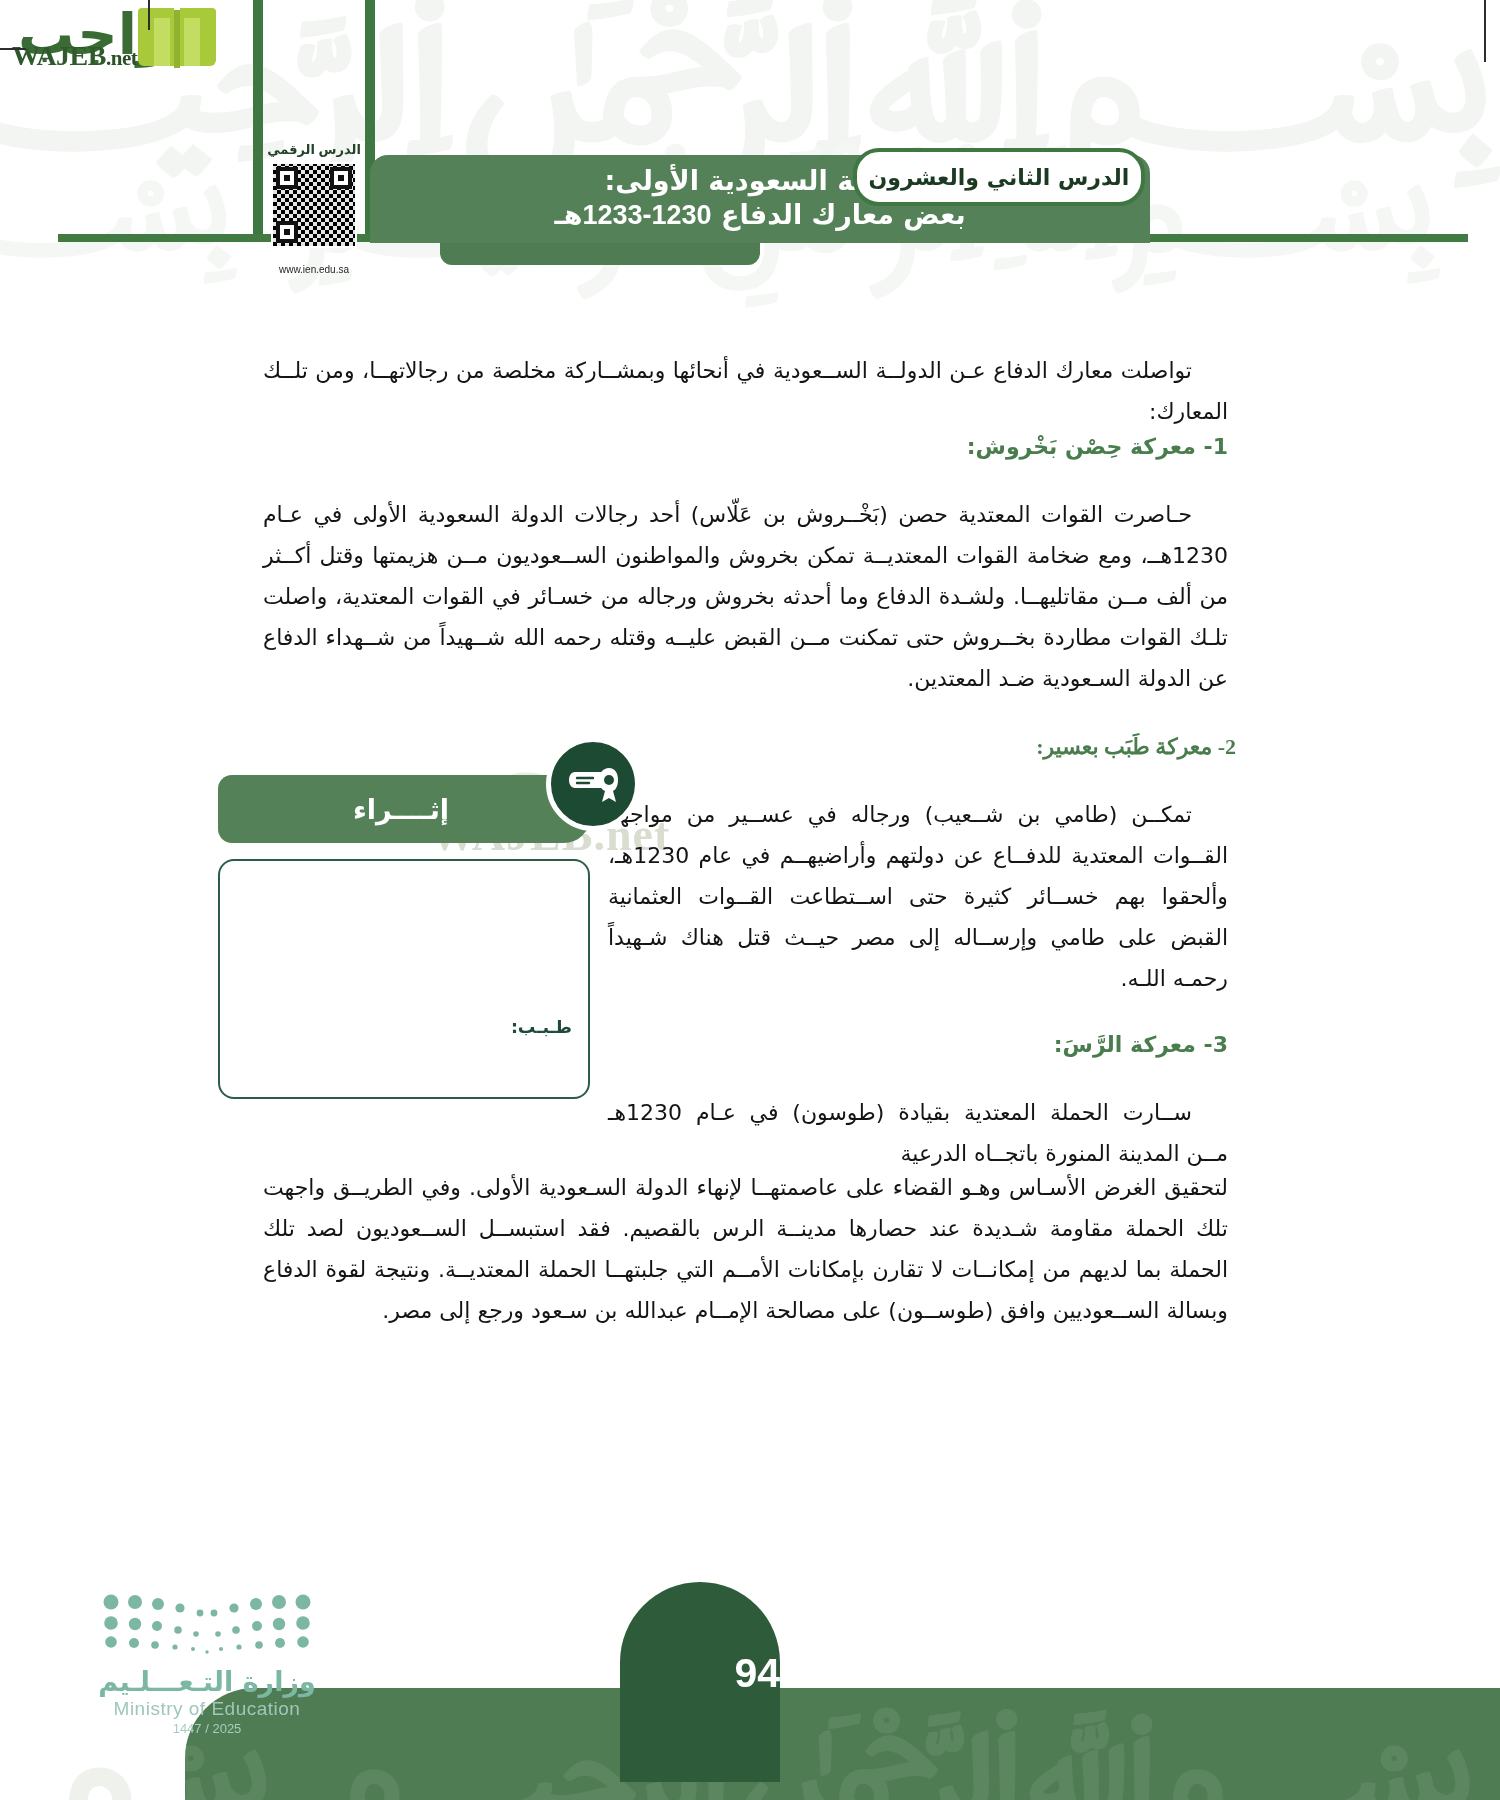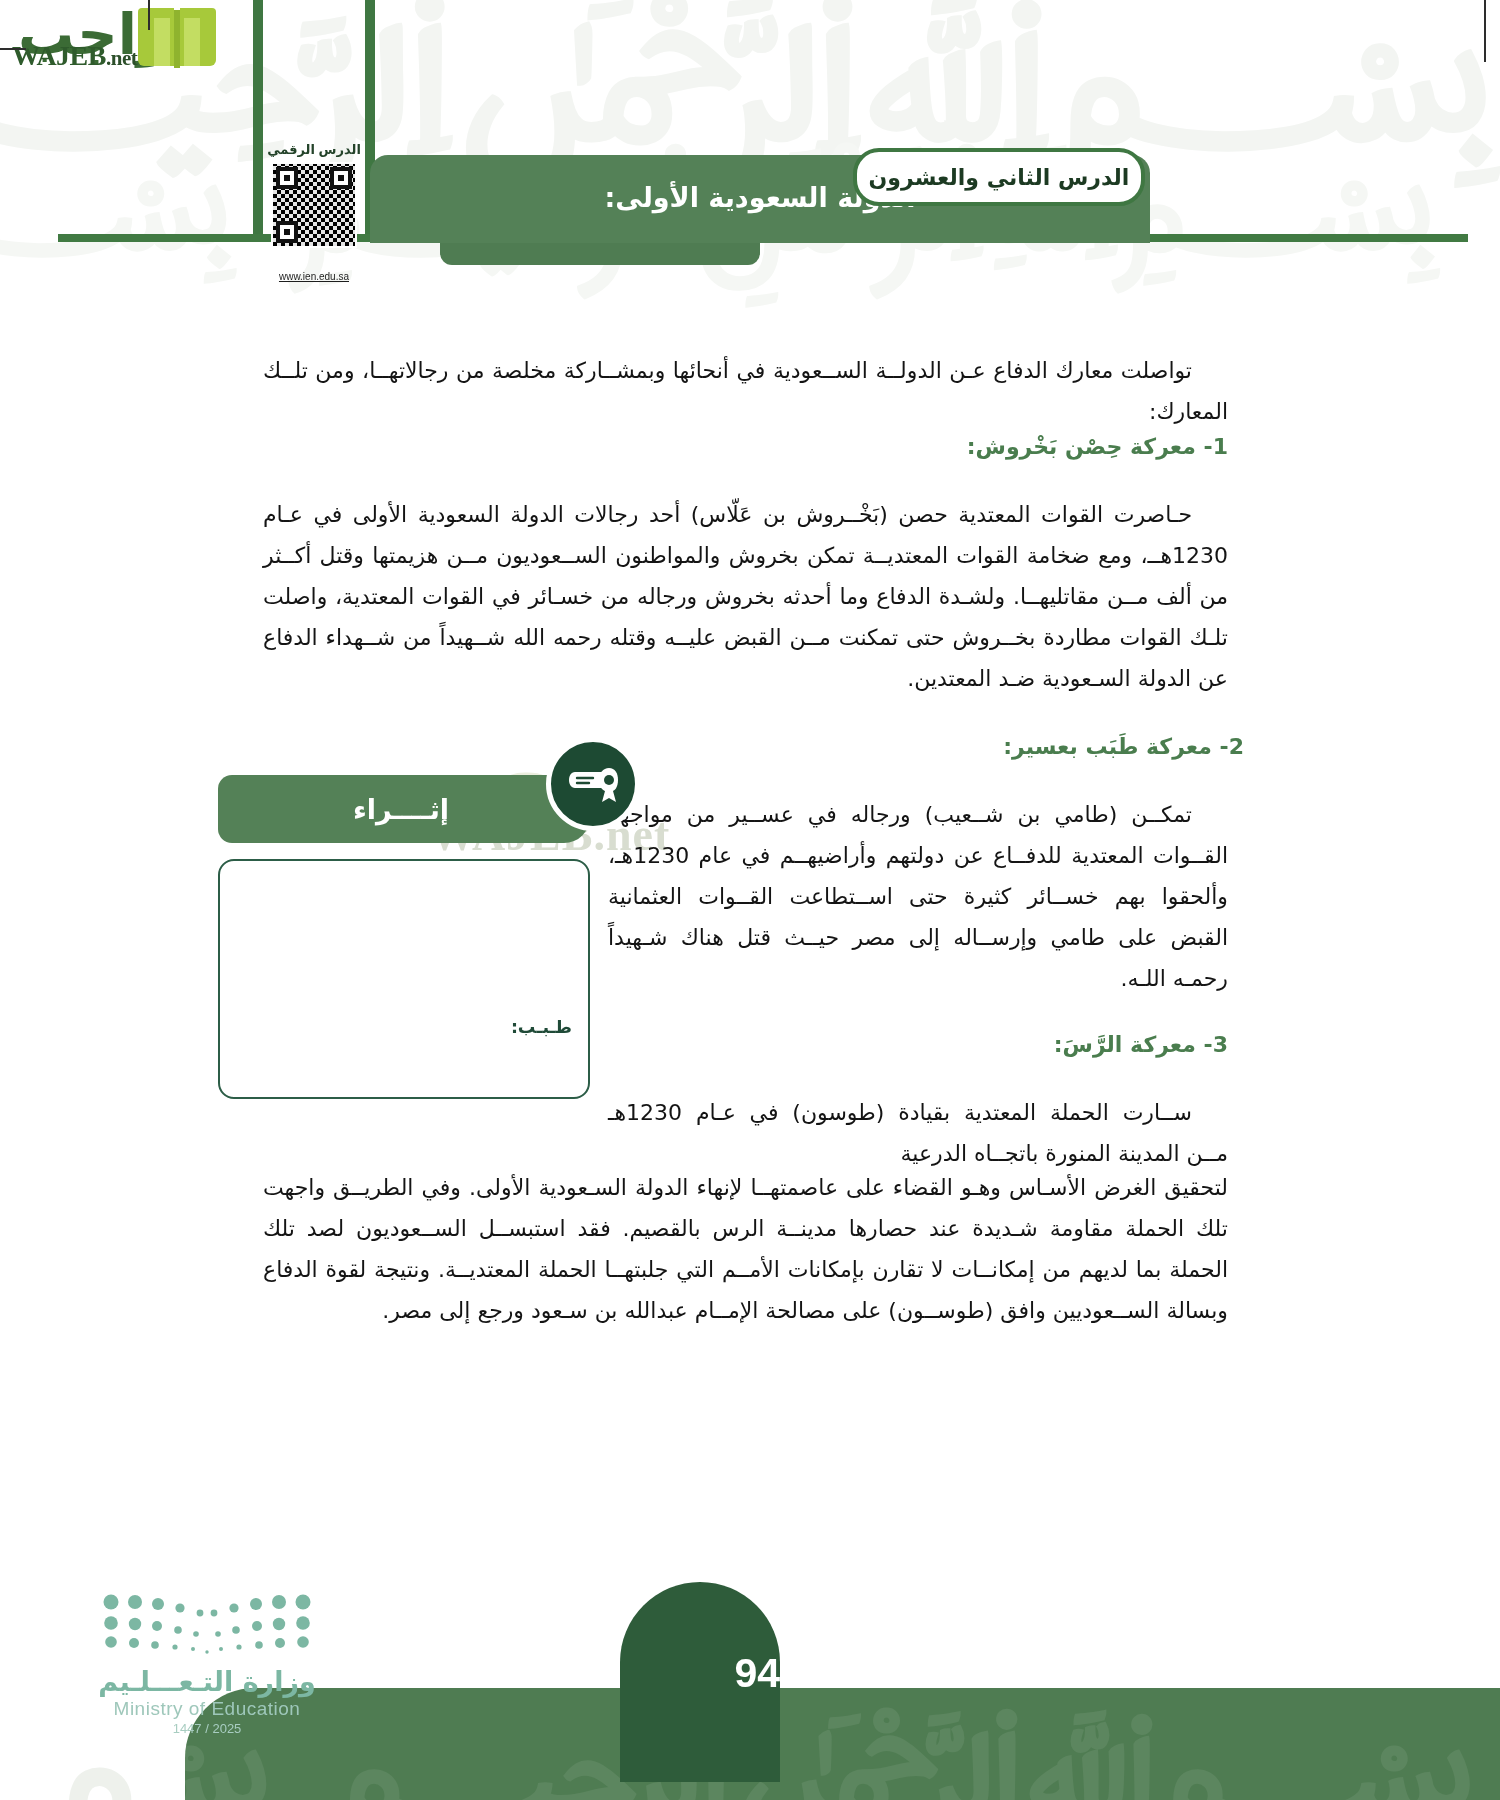--- a/index.html
+++ b/index.html
@@ -175,24 +175,23 @@
     position: absolute;
     top: 4px; left: 4px; right: 4px; bottom: 4px;
     background: #111;
   }
   #qr-code .finder.tl { top: 3px; left: 3px; }
   #qr-code .finder.tr { top: 3px; right: 3px; }
   #qr-code .finder.bl { bottom: 3px; left: 3px; }
   #qr-block .qr-url {
     font-size: 10px;
     color: #1e1e1e;
-    margin-top: 23px;
+    margin-top: 16px;
     font-family: "Liberation Sans", sans-serif;
     direction: ltr;
-    text-decoration: underline;
   }
 
   
   #lesson-pill {
     position: absolute;
     top: 148px; left: 853px;
     width: 284px; height: 50px;
     background: #ffffff;
     border: 4px solid #3f7742;
     border-radius: 26px;
@@ -272,21 +271,21 @@
     font-size: 22px;
     font-weight: 700;
     color: #4a7d4e;
     line-height: 34px;
   }
 
   
   #p-intro   { top: 28px;  right: 272px; width: 965px; }
   #h-1       { top: 130px; right: 272px; width: 965px; }
   #p-1       { top: 172px; right: 272px; width: 965px; }
-  #h-2       { top: 430px; right: 256px; width: 965px; }
+  #h-2       { top: 430px; right: 264px; width: 965px; font-family: Liberation Serif, serif; }
   #p-2       { top: 472px; right: 272px; width: 620px; }
   #h-3       { top: 728px; right: 272px; width: 620px; text-align: right; }
   #p-3       { top: 770px; right: 272px; width: 620px; }
   #p-4       { top: 845px; right: 272px; width: 965px; }
 
   
   #enrich {
     position: absolute;
     top: 775px; left: 218px;
     width: 372px;
@@ -509,20 +508,23 @@
         <div class="finder tr"></div>
         <div class="finder bl"></div>
       </div>
       <div class="qr-url">www.ien.edu.sa</div>
     </div>
 
     <div id="title-foot"></div>
 
     <div id="title-plaque">
       <div class="t-line t1">الدولة السعودية الأولى:</div>
+      <div class="t-line t2">
+        <span>بعض معارك الدفاع </span><span class="num">1230-1233</span><span>هـ</span>
+      </div>
     </div>
 
     <div id="lesson-pill">
       <span>الدرس الثاني والعشرون</span>
     </div>
   </div>
 
   <div id="big-watermark">
     <div class="wm-mark">و</div>
     <div class="wm-text">WAJEB.net</div>

